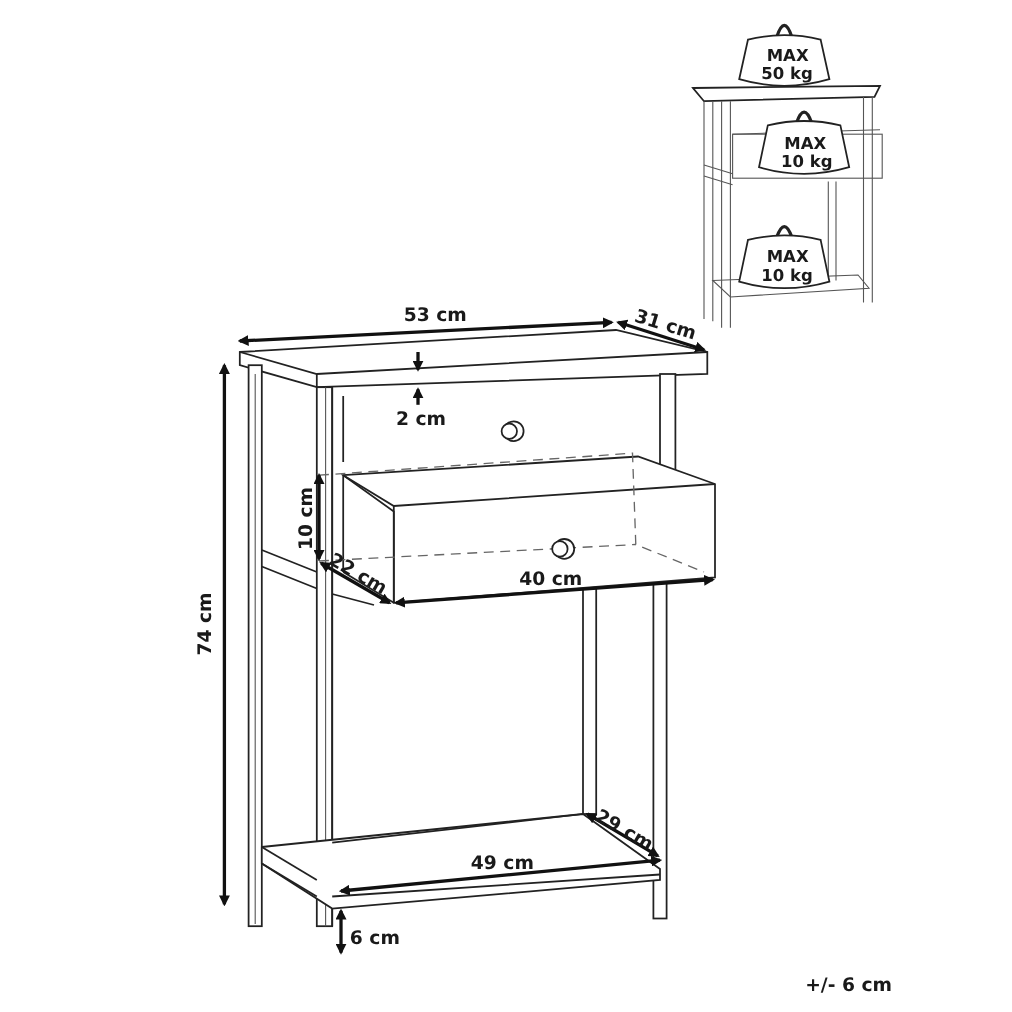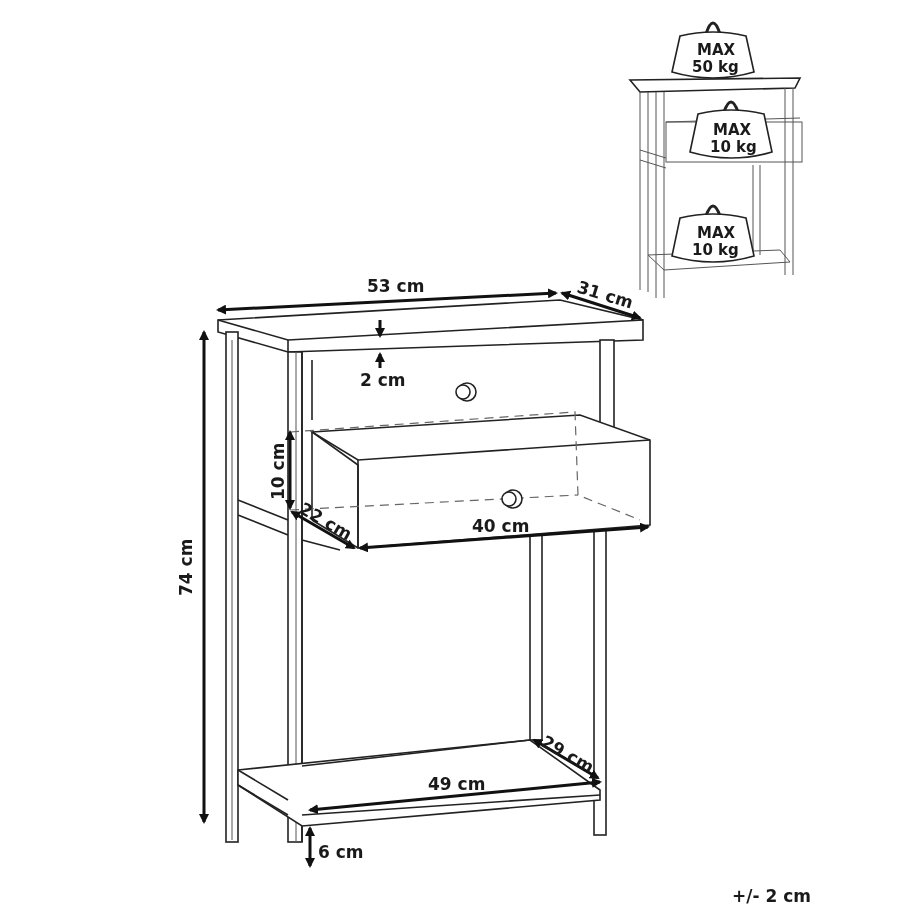--- a/index.html
+++ b/index.html
@@ -130,13 +130,13 @@
 
     <g>
       <path class="lnf" d="M706,216 Q713,196 720,216" style="stroke-width:3"></path>
       <path class="lnf" d="M680,218 Q713,210 746,218 L754,256 Q713,268 672,256 Z"></path>
       <text class="wlbl" x="697" y="238">MAX</text>
       <text class="wlbl" x="692" y="255">10 kg</text>
     </g>
   </g>
 </svg>
 
-<div class="tolerance">+/- 2 cm</div>
+<div class="tolerance">+/- 6 cm</div>
 
 </body></html>

